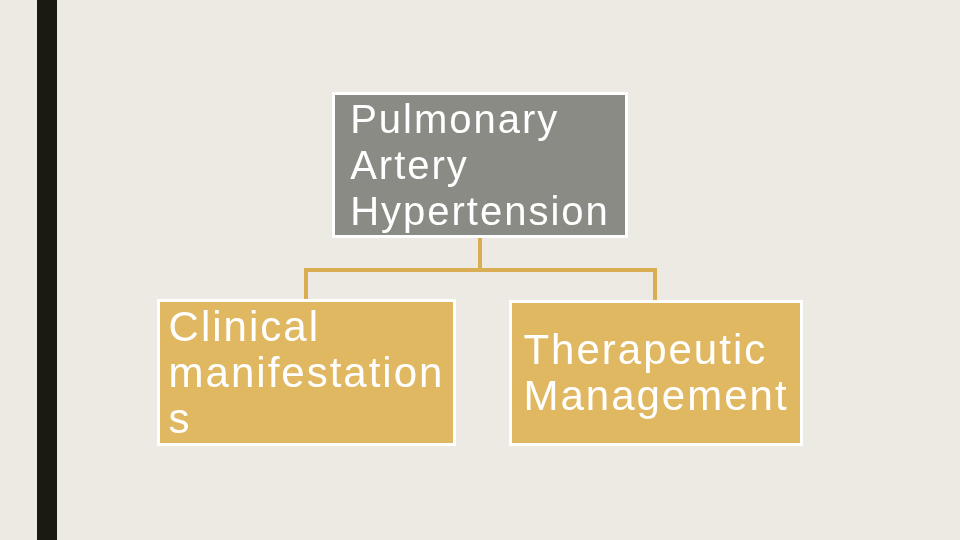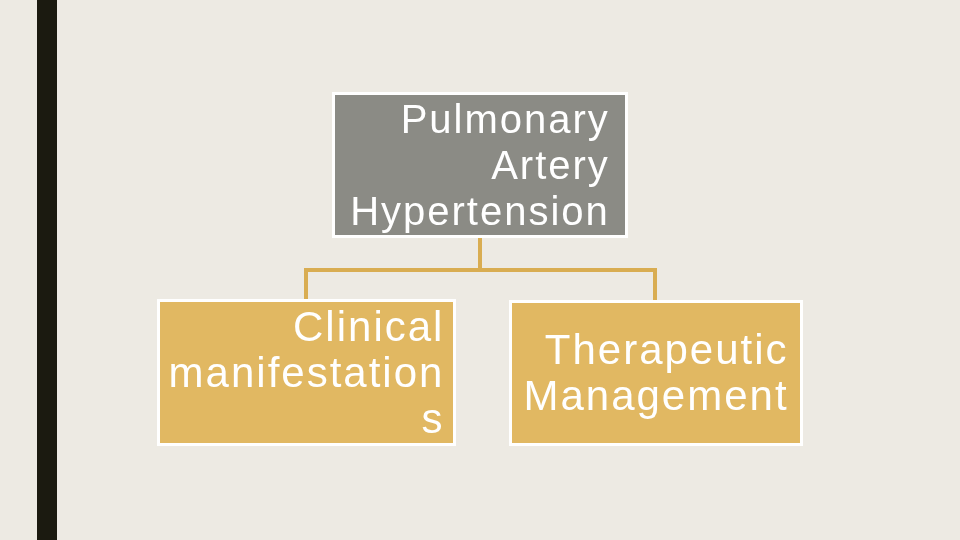--- a/index.html
+++ b/index.html
@@ -25,21 +25,21 @@
   }
   .diagram { position: absolute; inset: 0; }
   .node {
     position: absolute;
     box-sizing: border-box;
     border: 3px solid var(--node-border, #FFFFFF);
     color: var(--node-text, #FFFFFF);
     display: flex;
     align-items: center;
     justify-content: center;
-    text-align: right;
+    text-align: left;
   }
   .node .label {
     white-space: pre-line;
     letter-spacing: 2px;
   }
   .node-root {
     left: 332px;
     top: 92px;
     width: 296px;
     height: 146px;

